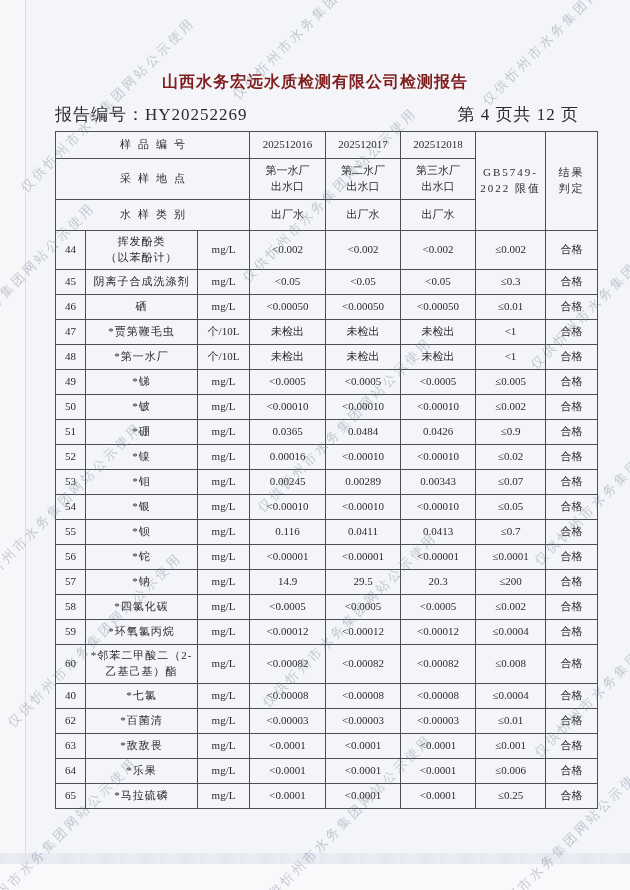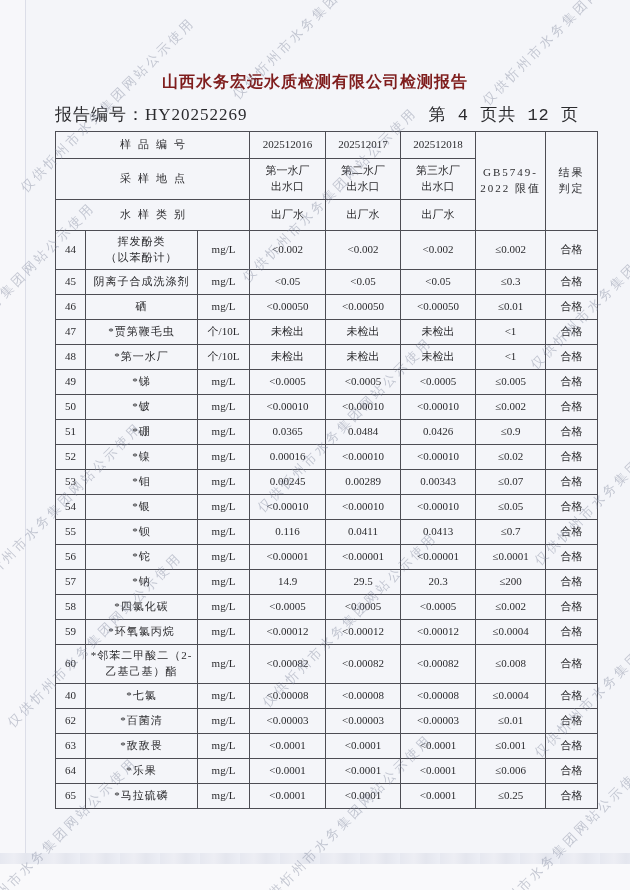--- a/index.html
+++ b/index.html
@@ -57,21 +57,21 @@
   }
   .meta-row {
     width: 542px;
     margin: 10px 0 5px 55px;
     display: flex;
     justify-content: space-between;
     align-items: center;
     font-size: 17px;
     letter-spacing: 1px;
   }
-  .meta-row .page-info { padding-right: 18px; font-family: Liberation Mono, monospace; }
+  .meta-row .page-info { padding-right: 18px; }
   table.report {
     margin-left: 55px;
     width: 542px;
     border-collapse: collapse;
     table-layout: fixed;
     border-radius: 10px;
   }
   table.report th, table.report td {
     border: 1px solid #4d4d54;
     text-align: center;

